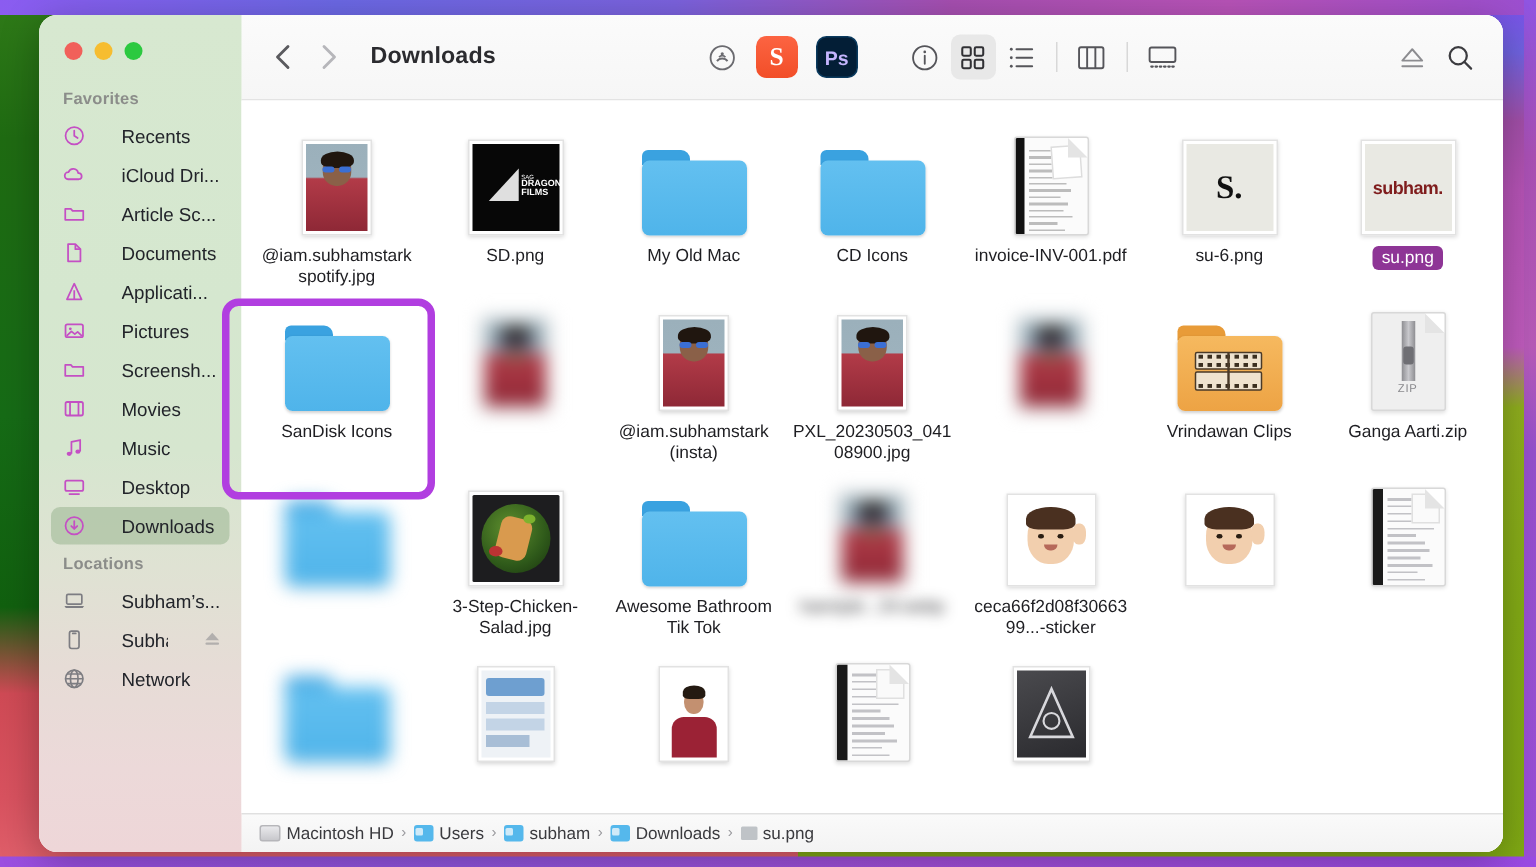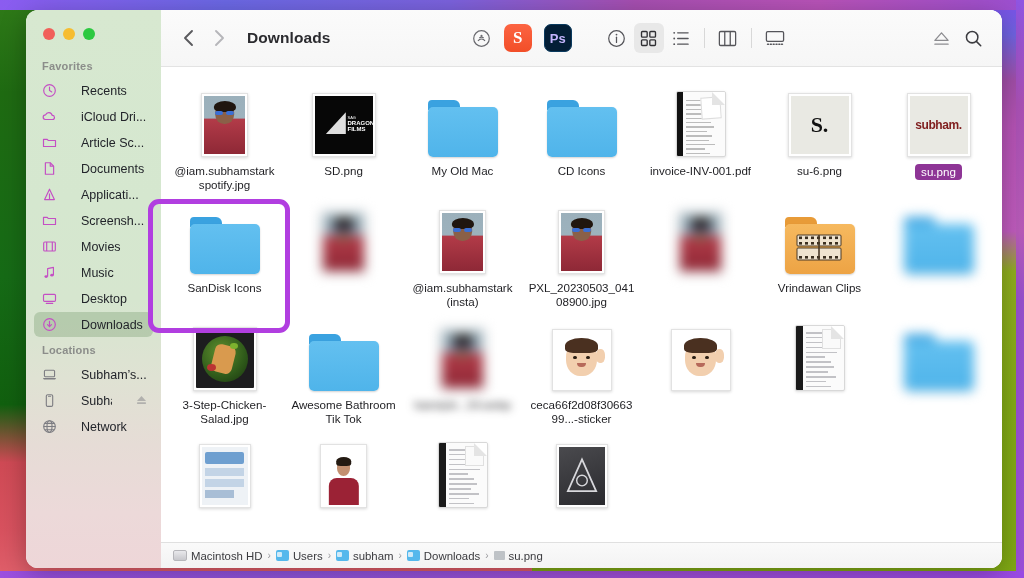--- a/index.html
+++ b/index.html
@@ -235,20 +235,30 @@
           <span class="sb-lbl">Documents</span>
         </div>
         <div class="sb-item">
           <span>
             <svg class="sb-ic" viewBox="0 0 16 16" fill="none" stroke="#c44fc4" stroke-width="1.25">
               <path d="M8 2.3 13.2 13.4H2.8z" stroke-linejoin="round"></path>
               <line x1="8" y1="7" x2="8" y2="13.4"></line>
             </svg>
           </span>
           <span class="sb-lbl">Applicati...</span>
+        </div>
+        <div class="sb-item">
+          <span>
+            <svg class="sb-ic" viewBox="0 0 16 16" fill="none" stroke="#c44fc4" stroke-width="1.25">
+              <rect x="1.8" y="3.4" width="12.4" height="9.2" rx="1.3"></rect>
+              <circle cx="5.2" cy="6.6" r="1" fill="#c44fc4" stroke="none"></circle>
+              <path d="M2.6 11.6 6 8.4l2.4 2 2-1.6 3 2.8" stroke-linejoin="round"></path>
+            </svg>
+          </span>
+          <span class="sb-lbl">Pictures</span>
         </div>
         <div class="sb-item">
           <span>
             <svg class="sb-ic" viewBox="0 0 16 16" fill="none" stroke="#c44fc4" stroke-width="1.25">
               <path d="M1.6 4.6h4l1.2 1.3h7.6v6.4H1.6z" stroke-linejoin="round"></path>
             </svg>
           </span>
           <span class="sb-lbl">Screensh...</span>
         </div>
         <div class="sb-item">
@@ -598,20 +608,30 @@
                       <rect x="34" y="24" width="3" height="2.6"></rect>
                       <rect x="40" y="24" width="3" height="2.6"></rect>
                     </g>
           <line x1="24" y1="3" x2="24" y2="28" stroke="#4a3a28" stroke-width="1.6"></line>
         </svg>
                 </div>
               </div>
             </div>
             <div class="cap">Vrindawan Clips</div>
           </div>
+          <div class="cell">
+            <div class="thumb">
+              <div class="doc-ic" style="width:50px;height:66px;background:#efefef;">
+        <div style="position:absolute;left:50%;top:5px;transform:translateX(-50%);width:9px;height:40px;background:linear-gradient(90deg,#8e8e92,#c8c8cc,#8e8e92);"></div>
+        <div style="position:absolute;left:50%;top:22px;transform:translateX(-50%);width:7px;height:12px;background:#6f6f74;border-radius:2px;"></div>
+        <div style="position:absolute;left:0;right:0;bottom:10px;text-align:center;font-size:7.5px;color:#8a8a8e;letter-spacing:.5px;">ZIP</div>
+      </div>
+            </div>
+            <div class="cap">Ganga Aarti.zip</div>
+          </div>
           <div class="cell blurred">
             <div class="thumb">
               <div class="folder">
                 <div class="tab"></div>
                 <div class="body"></div>
               </div>
             </div>
             <div class="cap"></div>
           </div>
           <div class="cell">

